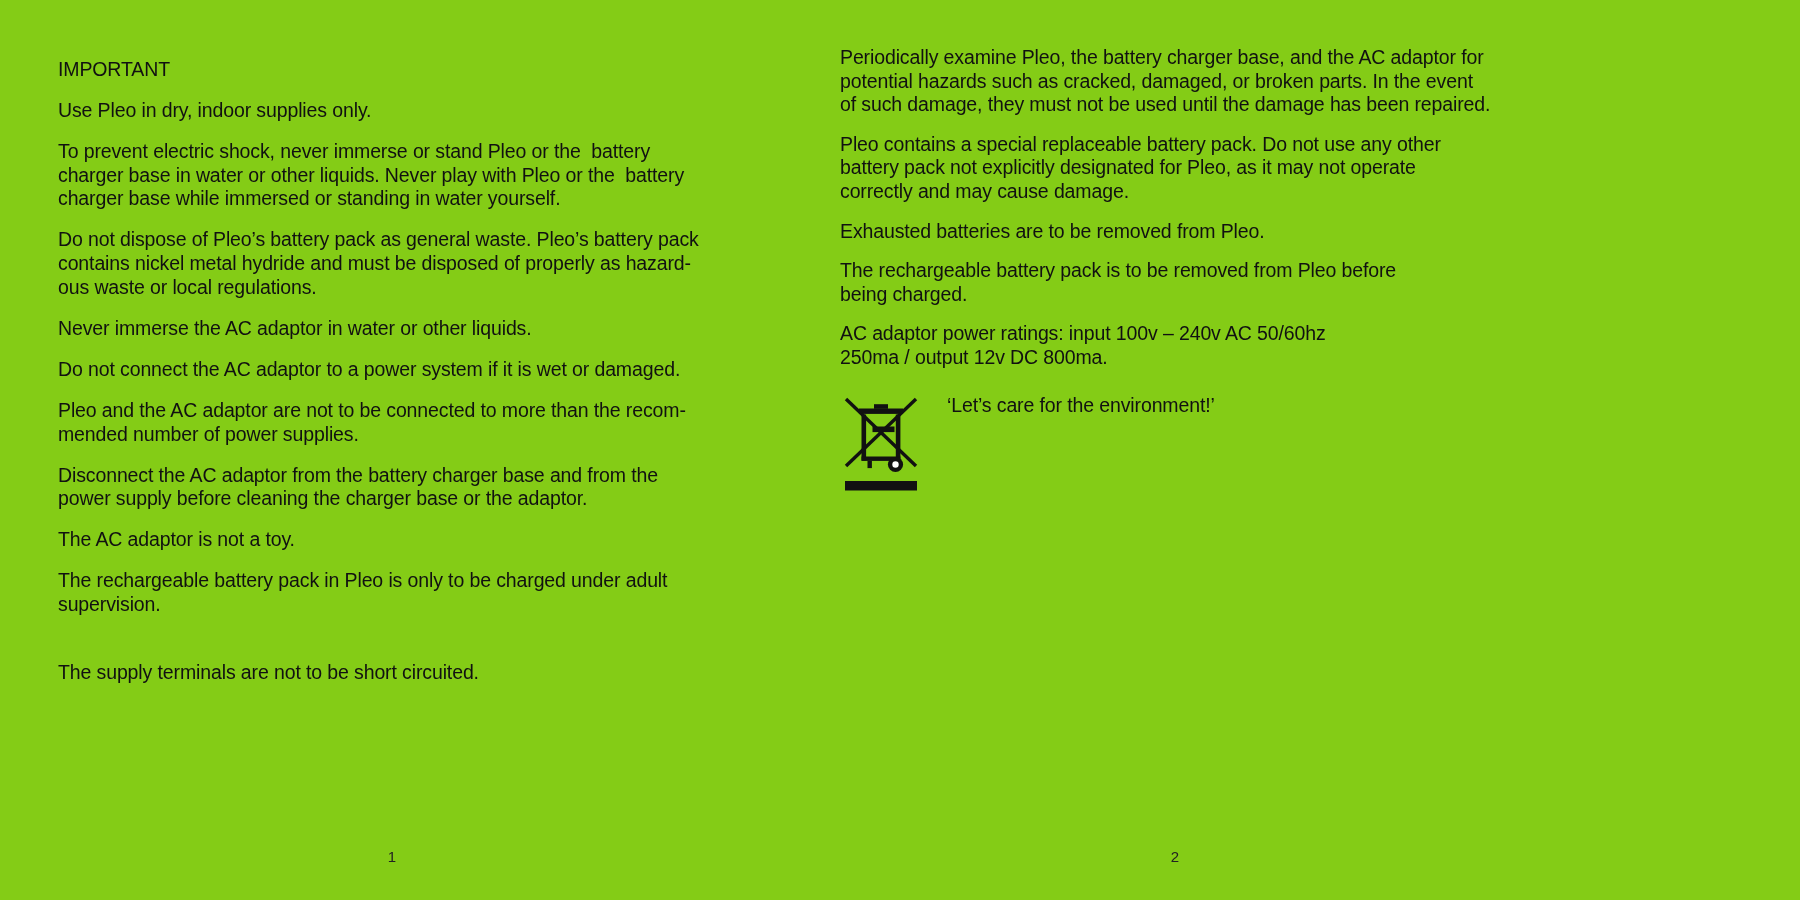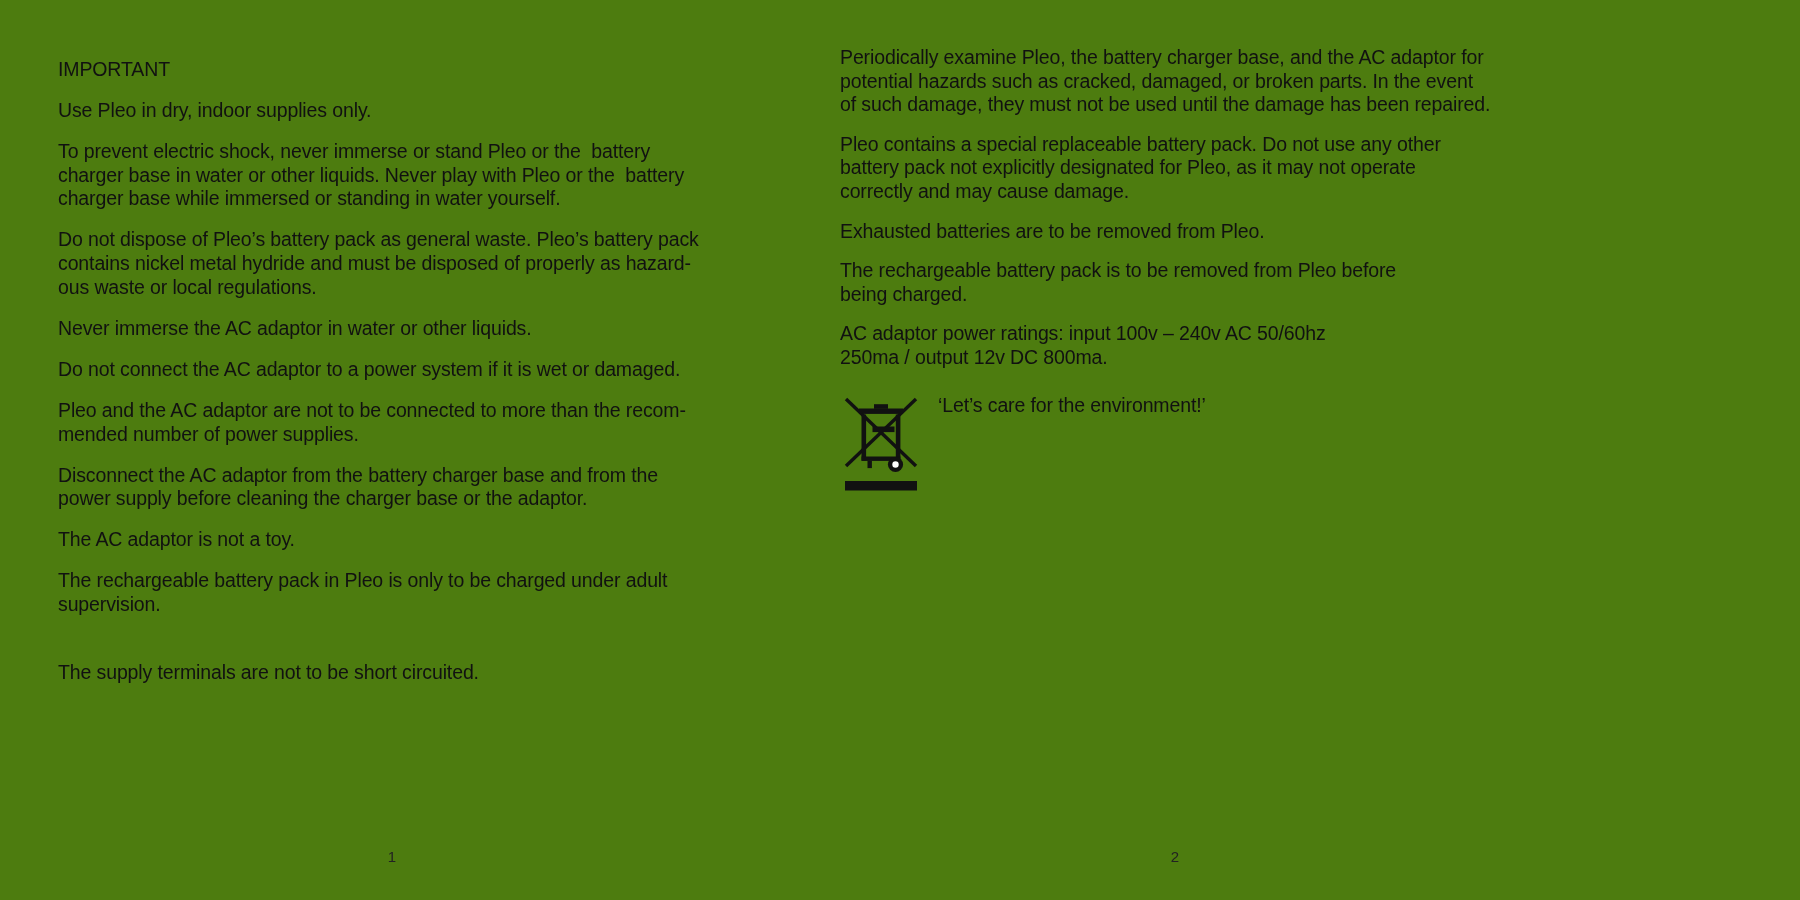--- a/index.html
+++ b/index.html
@@ -13,21 +13,21 @@
     position: relative;
     overflow: hidden;
     font-family: "Liberation Sans", "DejaVu Sans", sans-serif;
     color: #111111;
     -webkit-font-smoothing: antialiased;
   }
 
   .page {
     position: absolute;
     inset: 0;
-    background: #4d7c0f;
+    background: #84cc16;
   }
 
   
   .column {
     position: absolute;
     top: 0;
     box-sizing: border-box;
   }
   .col-left {
     left: 58px;
@@ -75,21 +75,21 @@
     min-width: 78px;
     margin-top: 4px;
     margin-left: 2px;
   }
   .weee-icon svg {
     display: block;
     width: 78px;
     height: 100px;
   }
   .weee-text {
-    margin-left: 18px;
+    margin-left: 27px;
     padding-top: 2px;
   }
   .weee-text .para {
     margin-bottom: 15px;
   }
   .weee-text .para:last-child {
     margin-bottom: 0;
   }
 
   

